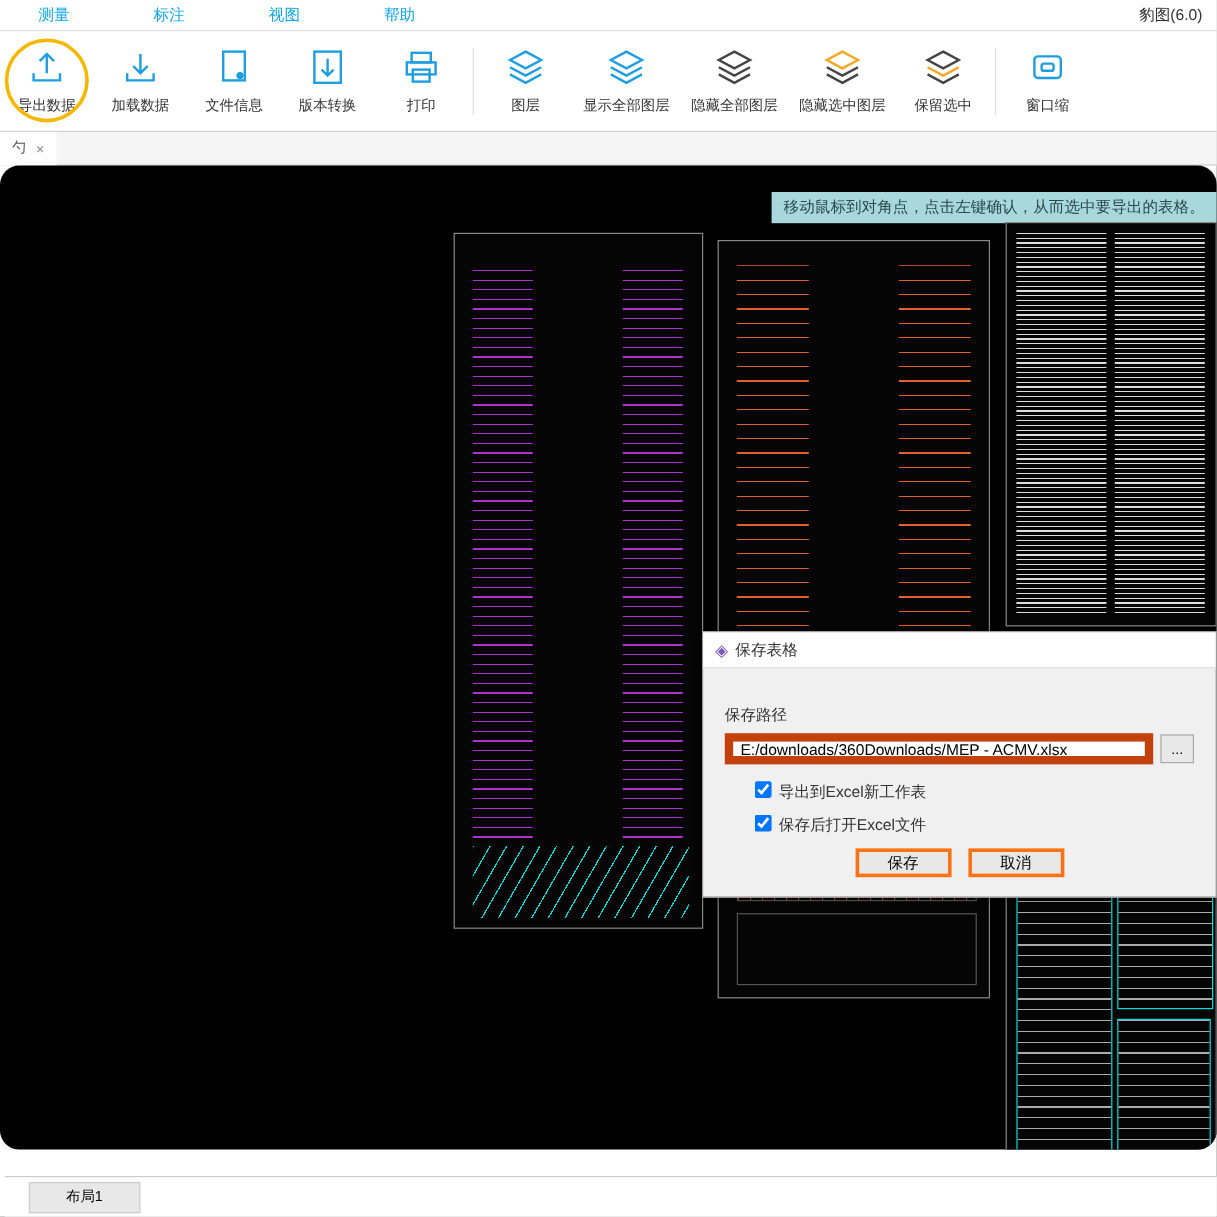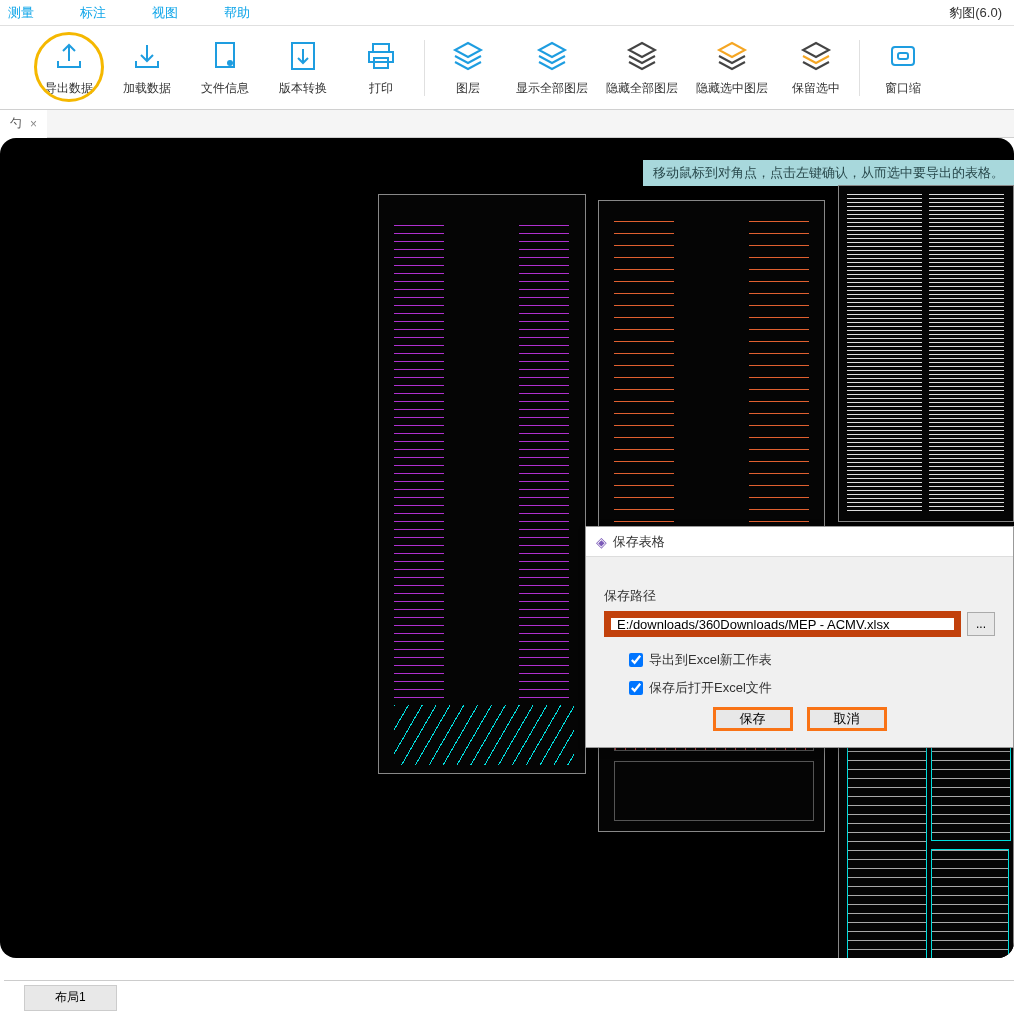--- a/index.html
+++ b/index.html
@@ -1,22 +1,22 @@
 <!DOCTYPE html>
 <html><head>
 <meta charset="utf-8">
 <style>
 * { margin: 0; padding: 0; box-sizing: border-box; font-family: "Microsoft YaHei", sans-serif; }
 body { width: 1014px; height: 1014px; background: #fff; overflow: hidden; position: relative; }
 
 .menubar { height: 26px; display: flex; align-items: center; padding: 0 8px; border-bottom: 1px solid #e0e0e0; background: #fff; position: relative; }
-.menubar span { color: #0ea5e9; font-size: 13px; margin-right: 46px; cursor: pointer; }
+.menubar span { color: #0ea5e9; font-size: 13px; margin-right: 46px; cursor: pointer; margin-left: 24px; }
 .app-title { position: absolute; right: 12px; color: #333; font-size: 13px; }
 
-.toolbar { height: 84px; display: flex; align-items: center; background: #fff; border-bottom: 1px solid #d0d0d0; padding-left: 30px; }
+.toolbar { height: 84px; display: flex; align-items: center; background: #fff; border-bottom: 1px solid #d0d0d0; }
 .tool-item { display: flex; flex-direction: column; align-items: center; justify-content: center; width: 90px; height: 84px; cursor: pointer; position: relative; }
 .tool-item.narrow { width: 78px; }
 .tool-icon { width: 36px; height: 36px; display: flex; align-items: center; justify-content: center; margin-bottom: 6px; }
 .tool-label { font-size: 12px; color: #333; }
 .tool-sep { width: 1px; height: 56px; background: #e0e0e0; margin: 0 4px; }
 
 .highlight-ring { position: absolute; top: 6px; left: 50%; transform: translateX(-50%); width: 70px; height: 70px; border: 3px solid #f5b800; border-radius: 50%; pointer-events: none; }
 
 .tabbar { height: 28px; display: flex; align-items: center; background: #f5f5f5; border-bottom: 1px solid #d0d0d0; }
 .tab { height: 28px; display: flex; align-items: center; padding: 0 10px; background: #fff; font-size: 12px; color: #555; }
@@ -50,21 +50,21 @@
 .dw2 .dec2 { position: absolute; left: 15px; top: 560px; width: 200px; height: 60px; border: 1px solid #555; }
 
 .dialog { position: absolute; left: 585px; top: 388px; width: 429px; height: 222px; background: #f0f0f0; border: 1px solid #999; box-shadow: 2px 2px 8px rgba(0,0,0,0.3); z-index: 10; }
 .dlg-title { height: 30px; display: flex; align-items: center; padding: 0 10px; background: #fff; border-bottom: 1px solid #ddd; font-size: 13px; color: #333; }
 .dlg-title .ico { color: #7b5ab8; margin-right: 6px; font-size: 14px; }
 .dlg-body { padding: 14px 18px; margin-top: 16px; }
 .dlg-label { font-size: 13px; color: #333; margin-bottom: 6px; }
 .dlg-row { display: flex; align-items: center; gap: 6px; margin-bottom: 14px; }
 .dlg-input { flex: 1; height: 24px; padding: 6px 6px; font-size: 13px; background: #fff; border: 7px solid #c2410c; }
 .dlg-browse { width: 28px; height: 24px; background: #e8e8e8; border: 1px solid #aaa; font-size: 12px; display: flex; align-items: center; justify-content: center; cursor: pointer; }
-.dlg-check { display: flex; align-items: center; font-size: 13px; color: #333; margin-bottom: 10px; padding-left: 25px; }
+.dlg-check { display: flex; font-size: 13px; color: #333; margin-bottom: 10px; padding-left: 25px; }
 .dlg-check input { margin-right: 6px; width: 14px; height: 14px; }
 .dlg-buttons { display: flex; justify-content: center; gap: 14px; margin-top: 6px; }
 .dlg-btn { width: 80px; height: 24px; background: #e8e8e8; border: 3px solid #f97316; font-size: 13px; cursor: pointer; display: flex; align-items: center; justify-content: center; }
 
 .bottombar { position: absolute; bottom: 0; left: 4px; width: 100%; height: 34px; background: #fff; border-top: 1px solid #ccc; display: flex; align-items: center; }
 .bottom-tab { height: 26px; padding: 0 30px; background: #e8e8e8; border: 1px solid #ccc; margin-left: 20px; font-size: 12px; display: flex; align-items: center; }
 </style>
 </head>
 <body>
 

